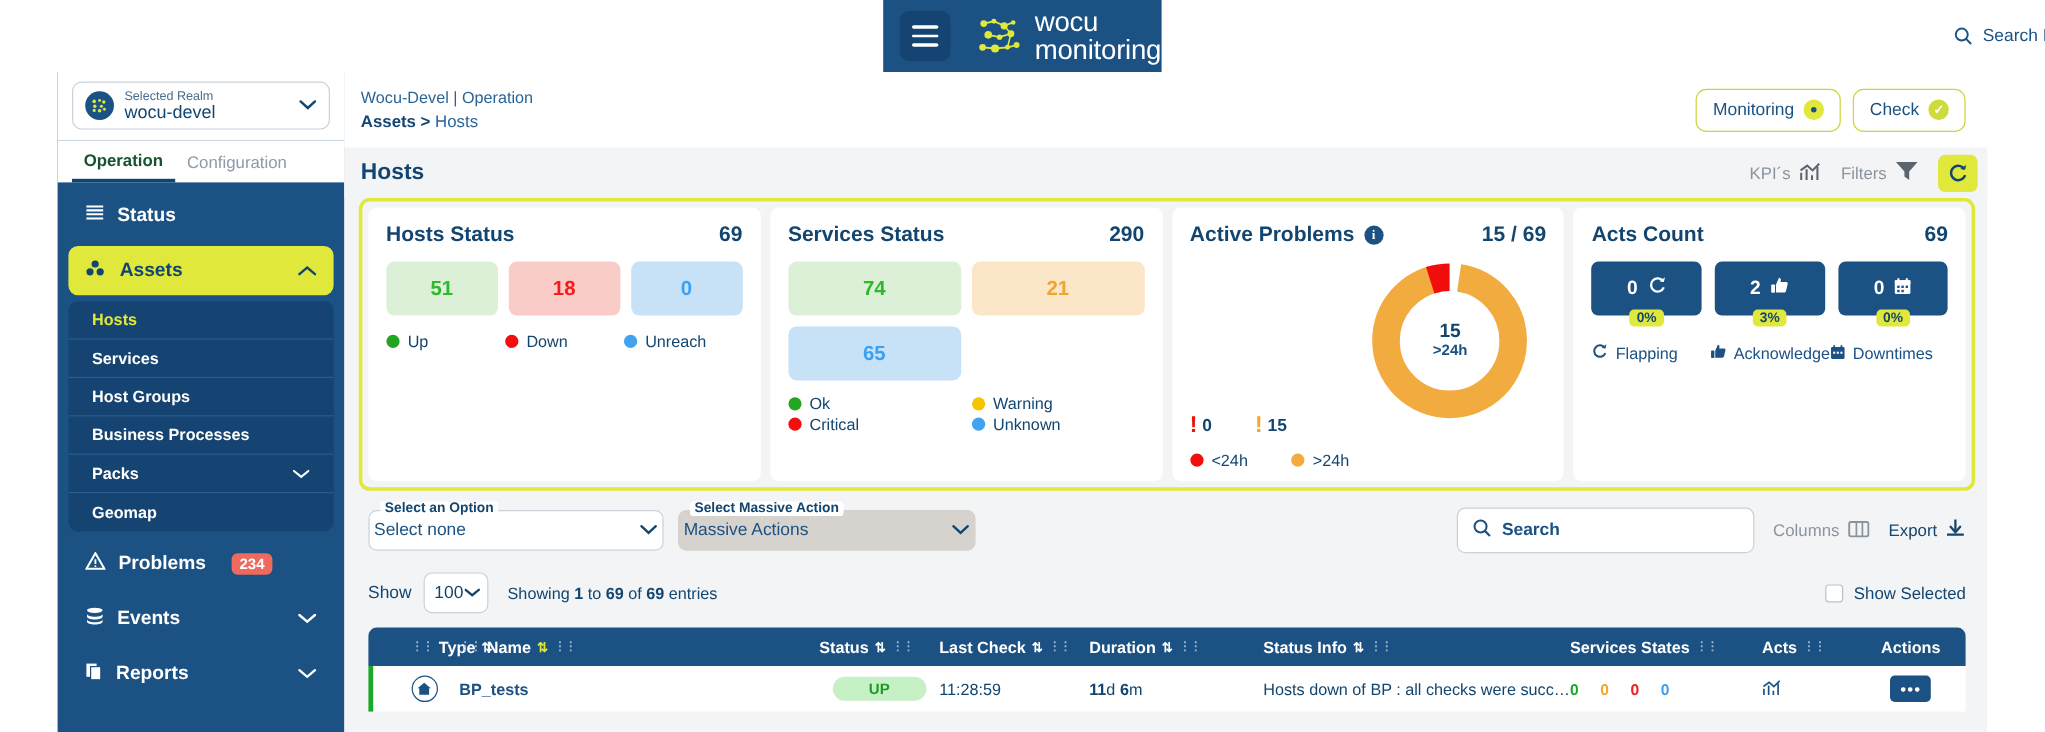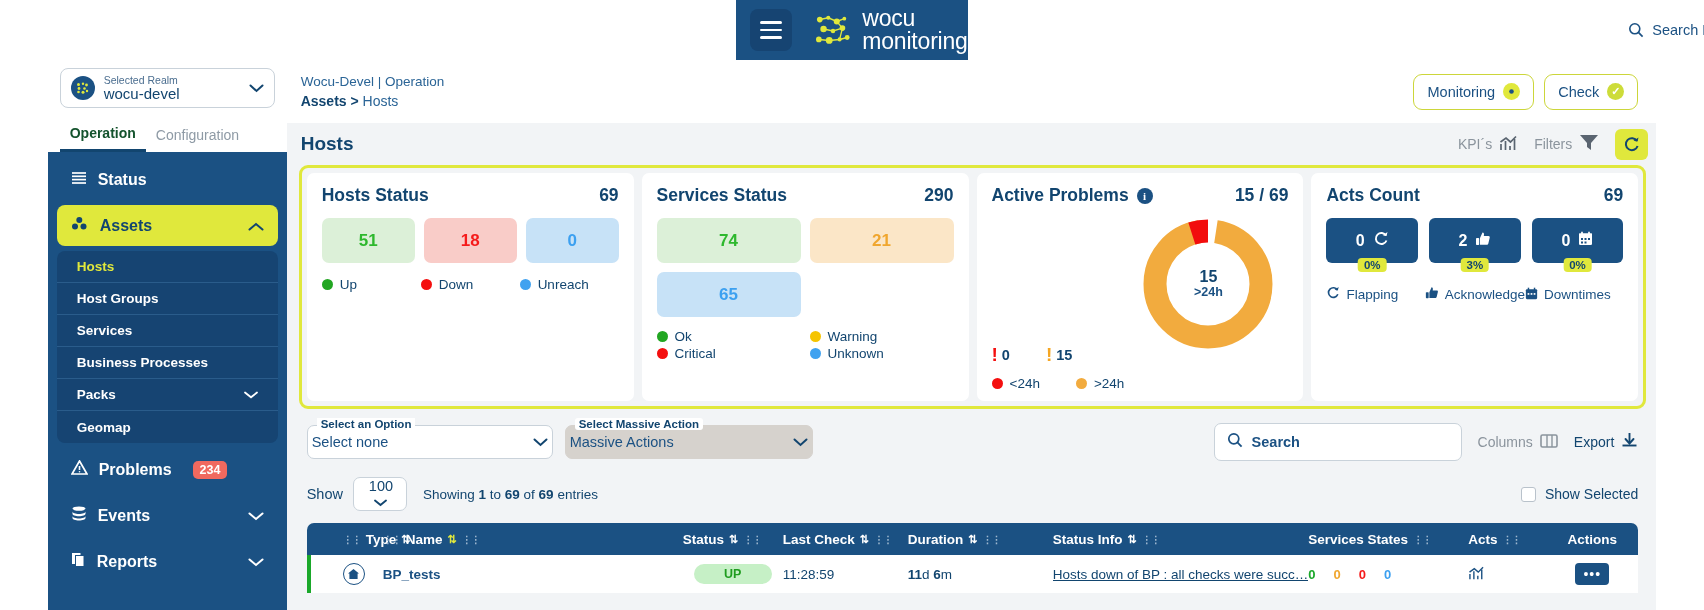--- a/index.html
+++ b/index.html
@@ -167,21 +167,21 @@
   .sel-field.grey .sel-lbl { background: #ffffff; border-radius: 3px;}
   .sel-val { font-size: 14.5px; color: #1b5183; flex: 1;}
   .ctrl-right { margin-left: auto; display: flex; align-items: center; gap: 16px;}
   .searchbox { width: 248px; height: 38px; border: 1px solid #c9d2da; border-radius: 7px; background: #fff; display: flex; align-items: center; padding: 0 12px; gap: 9px; cursor: text;}
   .searchbox .lbl { font-size: 14.5px; color: #1b5183; font-weight: 700;}
   .ctrl-act { display: flex; align-items: center; gap: 7px; color: #8b949d; font-size: 14px; cursor: pointer;}
   .ctrl-act.dark { color: #12456f; font-weight: 400;}
 
   .showrow { display: flex; align-items: center; padding: 16px 18px 12px 20px; gap: 10px;}
   .showlbl { font-size: 14.5px; color: #12456f; }
-  .showsel { width: 54px; height: 34px; border: 1px solid #c9d2da; border-radius: 7px; background: #fff; display:flex; align-items:center; justify-content:space-between; padding: 0 6px 0 8px; font-size: 14.5px; color:#12456f; cursor:pointer;flex-direction:column;}
+  .showsel { width: 54px; height: 34px; border: 1px solid #c9d2da; border-radius: 7px; background: #fff; display:flex; align-items:center; justify-content:space-between; padding: 0 6px 0 8px; font-size: 14.5px; color:#12456f; cursor:pointer;}
   .showinfo { font-size: 13.5px; color: #12456f; margin-left: 6px;}
   .showinfo b { font-weight: 700; }
   .show-selected { margin-left: auto; display: flex; align-items: center; gap: 9px; font-size: 14px; color: #12456f; cursor: pointer;}
   .cbox { width: 15px; height: 15px; border: 1.5px solid #b9c2cb; border-radius: 3px; background: #fff;}
 
   
   .table { margin: 0 18px 0 20px; }
   .thead { background: #1b5183; border-radius: 7px 7px 0 0; height: 32px; display: flex; align-items: center; color: #ffffff; font-size: 13.5px; font-weight: 700;}
   .th { display: flex; align-items: center; gap: 5px; }
   .grip { color: #9fb8cf; font-size: 10px; letter-spacing: -1px; }
@@ -387,22 +387,22 @@
           <span>Assets</span>
           <span class="chev">
             <svg width="16" height="9" viewBox="0 0 16 9">
                 <path d="M1.5 7.5 L8 2 L14.5 7.5" stroke="#12456f" stroke-width="2" fill="none" stroke-linecap="round"></path>
               </svg>
           </span>
         </div>
 
         <div class="submenu">
           <div class="sub-item sel">Hosts</div>
+          <div class="sub-item">Services</div>
           <div class="sub-item">Host Groups</div>
-          <div class="sub-item">Services</div>
           <div class="sub-item">Business Processes</div>
           <div class="sub-item">
             <span>Packs</span>
             <span class="chev">
               <svg width="14" height="8" viewBox="0 0 14 8">
                   <path d="M1 1.5 L7 6.3 L13 1.5" stroke="#fff" stroke-width="1.8" fill="none" stroke-linecap="round"></path>
                 </svg>
             </span>
           </div>
           <div class="sub-item">Geomap</div>
@@ -821,21 +821,21 @@
             <div style="width:300px;">
               <span class="rowname">BP_tests</span>
             </div>
             <div style="width:100px; display:flex; justify-content:center;">
               <span class="up-pill">UP</span>
             </div>
             <div style="width:125px;">11:28:59</div>
             <div style="width:145px;">
               <b>11</b><span>d</span>&nbsp;<b>6</b><span>m</span>
             </div>
-            <div style="flex:1; overflow:hidden; white-space:nowrap; text-overflow:ellipsis;text-decoration:underline;">Hosts down of BP : all checks were succ…</div>
+            <div style="flex:1; overflow:hidden; white-space:nowrap; text-overflow:ellipsis;">Hosts down of BP : all checks were succ…</div>
             <div style="width:160px; display:flex; align-items:center; gap:18px;">
               <span class="svc-num" style="color:#1aa82a;">0</span>
               <span class="svc-num" style="color:#f0a62e;">0</span>
               <span class="svc-num" style="color:#f51b1b;">0</span>
               <span class="svc-num" style="color:#3ca0f0;">0</span>
             </div>
             <div style="width:78px;">
               <span>
                 <svg width="17" height="14" viewBox="0 0 19 16">
                     <g stroke="#1b5183" stroke-width="1.6" fill="none">

